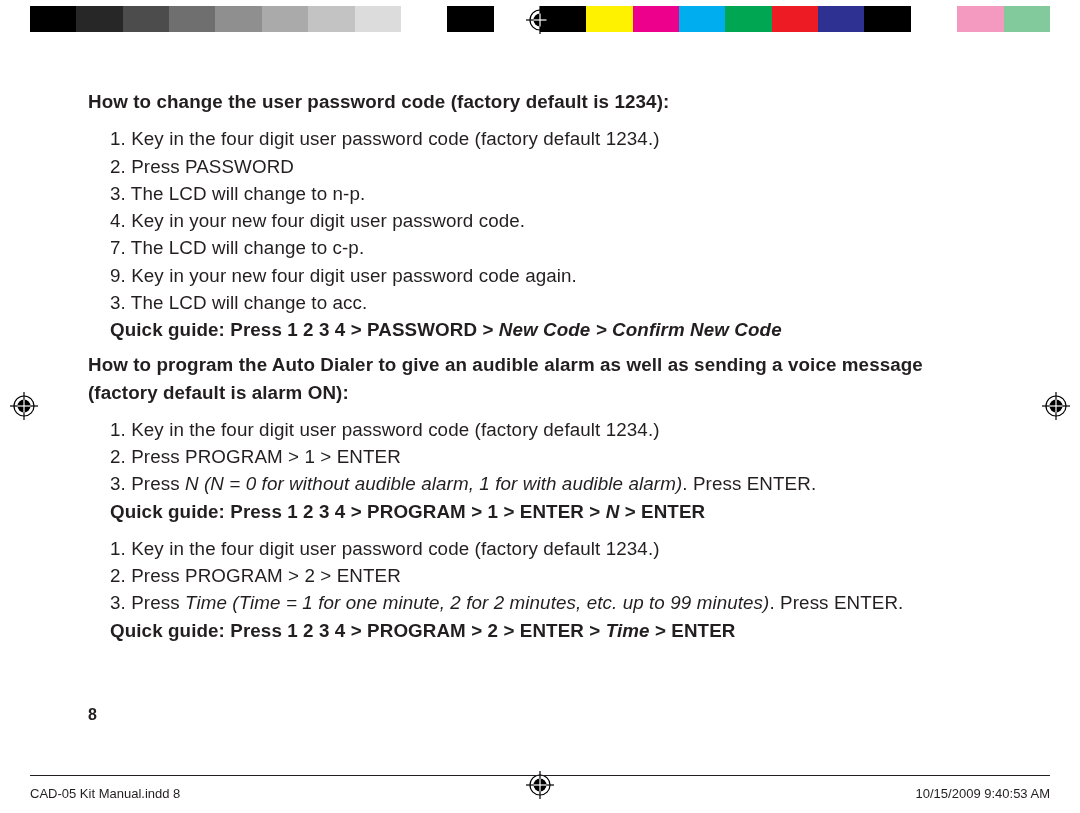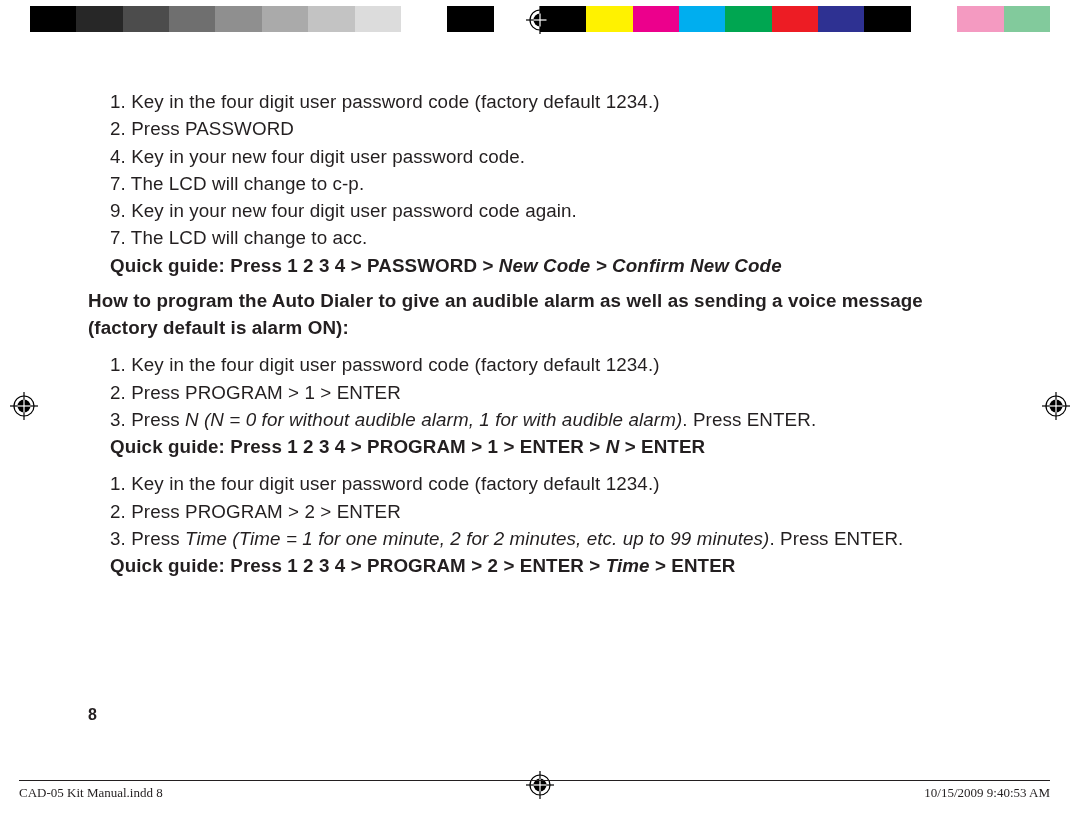--- a/index.html
+++ b/index.html
@@ -45,26 +45,26 @@
   .section-block.first { margin-top: 0; }
   .pagenum {
     position: absolute;
     left: 88px;
     top: 706px;
     font-weight: 700;
     font-size: 16px;
   }
   .footer {
     position: absolute;
-    left: 19px; right: 30px;
+    left: 30px; right: 30px;
     bottom: 12px;
     border-top: 1px solid #231f20;
-    font-family: Liberation Serif, serif;
+    font-family: Liberation Sans, sans-serif;
     font-size: 13px;
-    padding-top: 4px;
+    padding-top: 10px;
     display: flex;
     justify-content: space-between;
   }
   .mixed-ital .i { font-style: italic; }
 </style>
 </head>
 <body>
 
 <div class="colorbar" id="colorbar">
     <div style="background: rgb(0, 0, 0);"></div>
@@ -128,27 +128,29 @@
       <line x1="14" y1="0" x2="14" y2="28" stroke="#000" stroke-width="1.2"></line>
       <line x1="0" y1="14" x2="28" y2="14" stroke="#000" stroke-width="1.2"></line>
       <line x1="14" y1="7.5" x2="14" y2="20.5" stroke="#fff" stroke-width="1.2"></line>
       <line x1="7.5" y1="14" x2="20.5" y2="14" stroke="#fff" stroke-width="1.2"></line>
     </svg>
   </div>
 
 <div class="content">
 
   <div class="section-block first">
+    <div class="section-title">How to change the user password code (factory default is 1234):</div>
     <div class="list">
       <div class="list-line">1. Key in the four digit user password code (factory default 1234.)</div>
       <div class="list-line">2. Press PASSWORD</div>
+      <div class="list-line">3. The LCD will change to n-p.</div>
       <div class="list-line">4. Key in your new four digit user password code.</div>
       <div class="list-line">7. The LCD will change to c-p.</div>
       <div class="list-line">9. Key in your new four digit user password code again.</div>
-      <div class="list-line">7. The LCD will change to acc.</div>
+      <div class="list-line">3. The LCD will change to acc.</div>
       <div class="quick-guide"><span>Quick guide: Press 1 2 3 4 &gt; PASSWORD &gt; </span><span class="ital">New Code &gt; Confirm New Code</span><span></span></div>
     </div>
   </div>
 
   <div class="section-block">
     <div class="section-title">How to program the Auto Dialer to give an audible alarm as well as sending a voice message (factory default is alarm ON):</div>
     <div class="list">
       <div class="list-line">1. Key in the four digit user password code (factory default 1234.)</div>
       <div class="list-line">2. Press PROGRAM &gt; 1 &gt; ENTER</div>
       <div class="list-line mixed-ital"><span>3. Press </span><span class="i">N (N = 0 for without audible alarm, 1 for with audible alarm)</span><span>. Press ENTER.</span></div>

